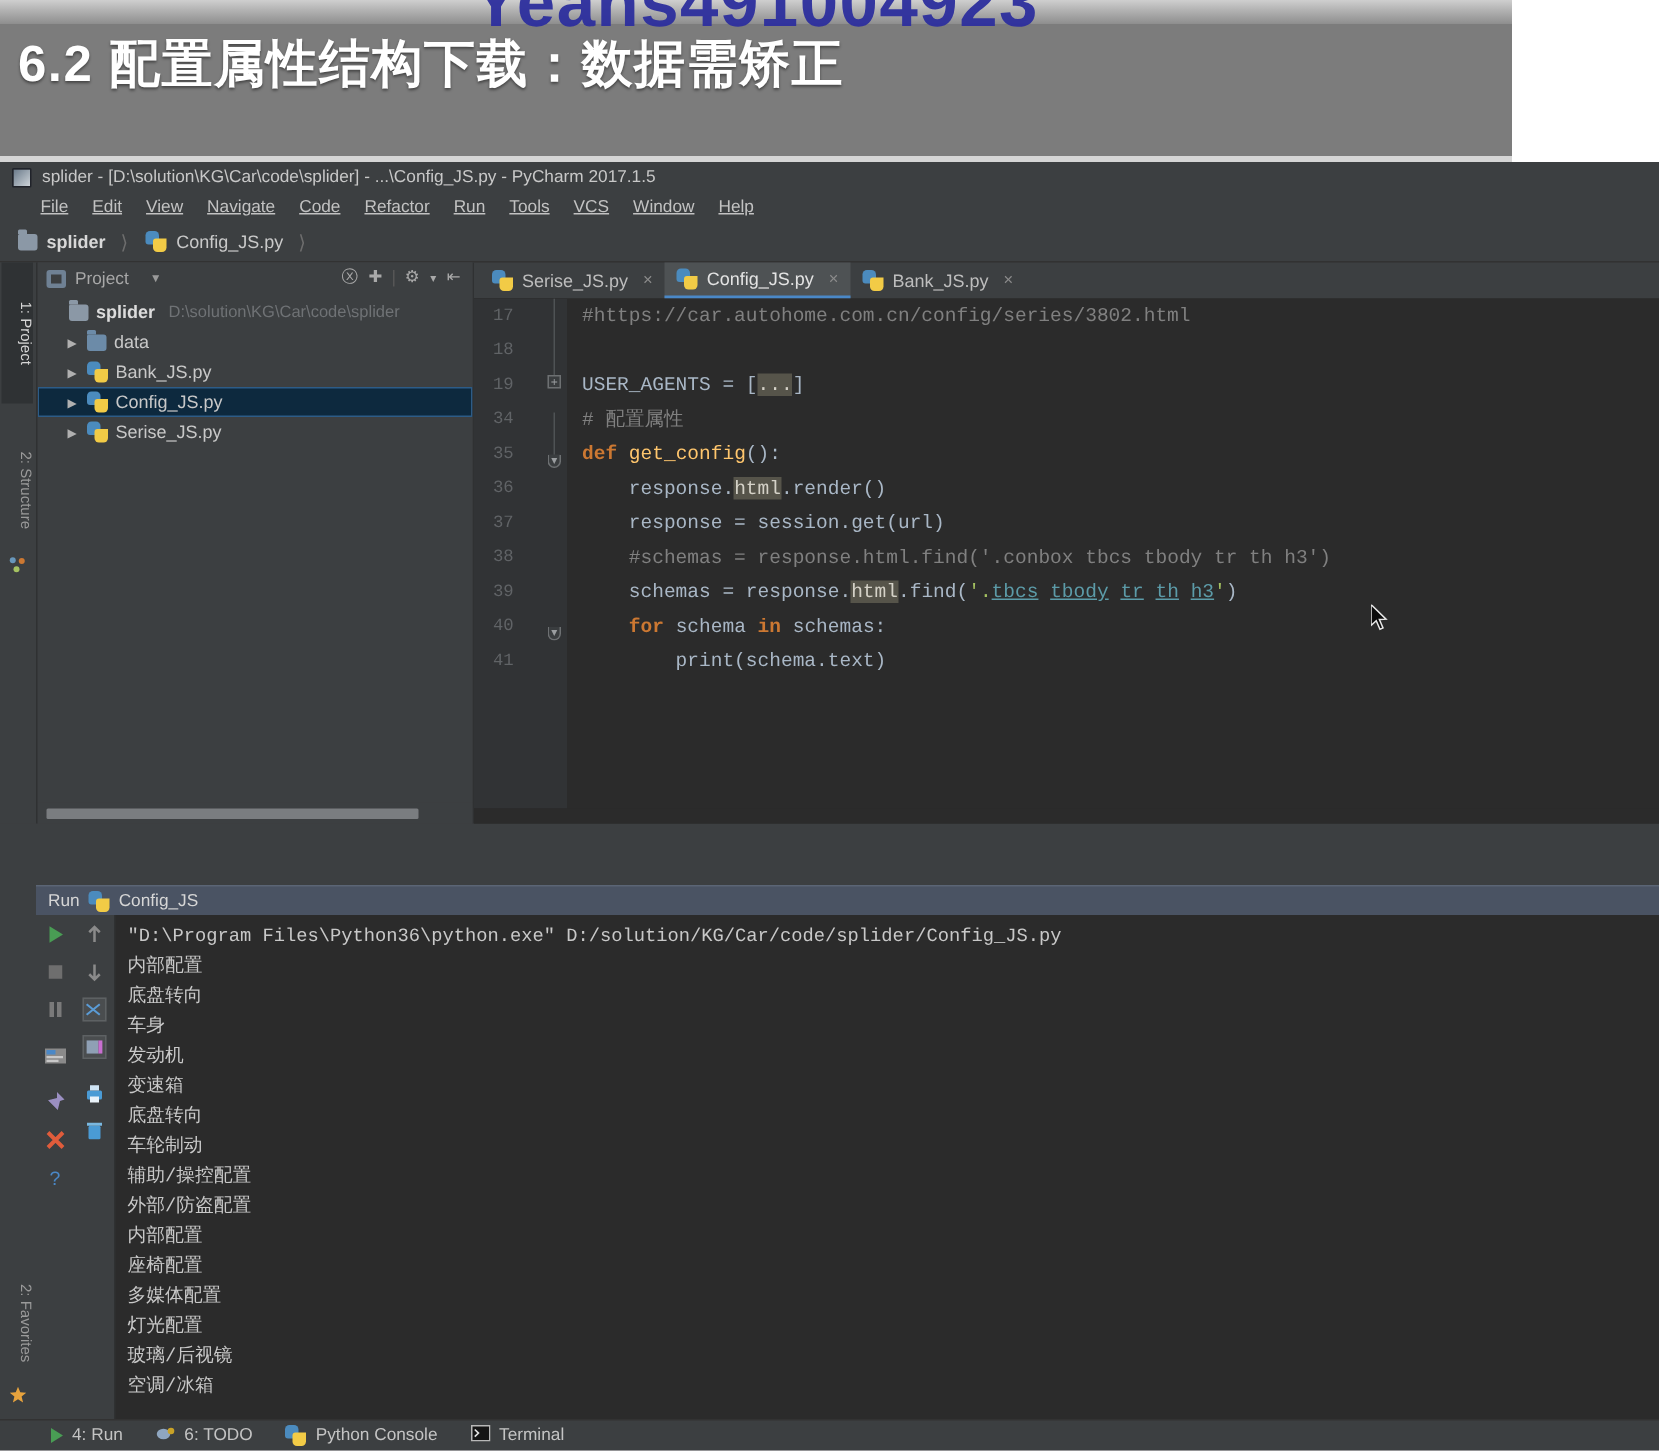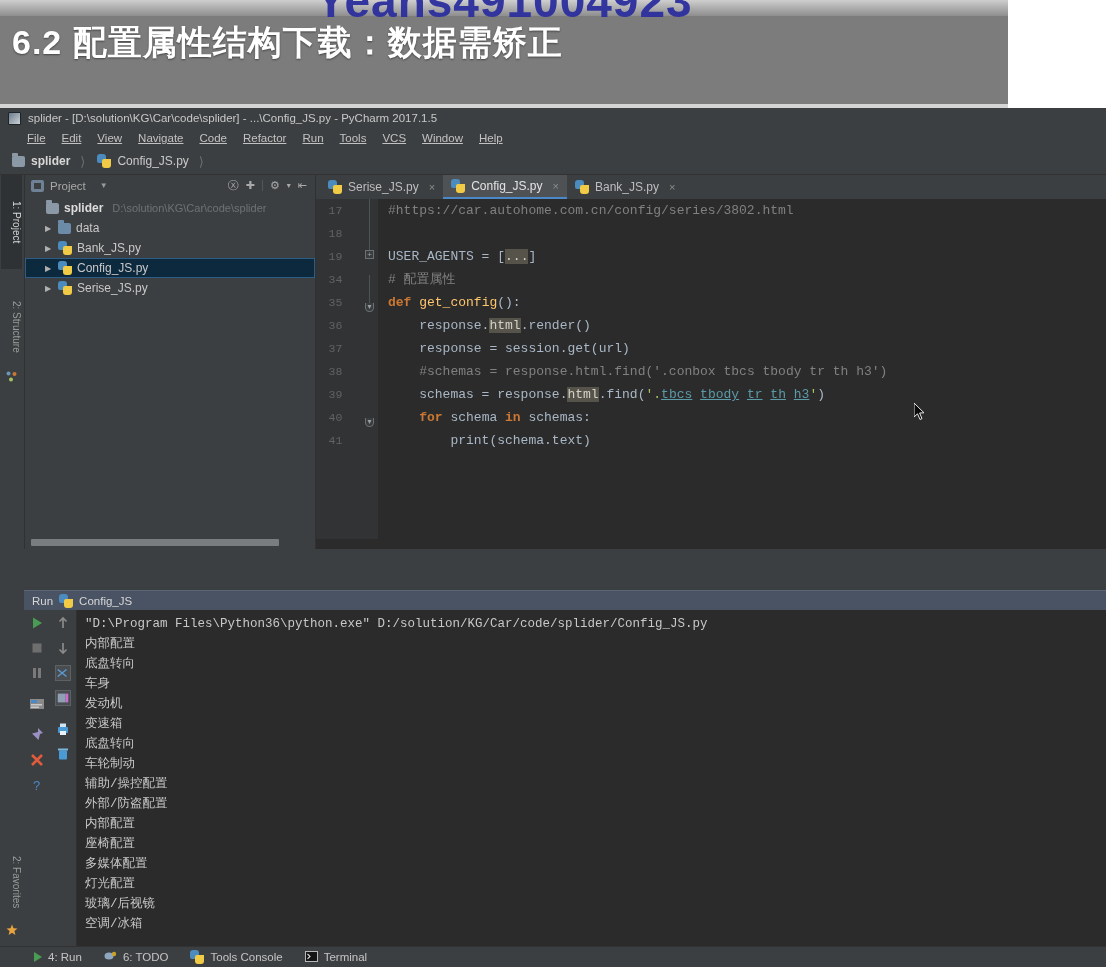--- a/index.html
+++ b/index.html
@@ -452,21 +452,21 @@
               <circle cx="10" cy="4" r="2.2" fill="#c9a227"></circle>
             </svg>
         </span>
         <span>6: TODO</span>
       </div>
       <div class="sb">
         <span class="ico ico-py">
             <i class="b1"></i>
             <i class="b2"></i>
           </span>
-        <span>Tools Console</span>
+        <span>Python Console</span>
       </div>
       <div class="sb">
         <span>
           <svg width="13" height="11" viewBox="0 0 13 11">
               <rect x="0.5" y="0.5" width="12" height="10" fill="#151515" stroke="#b8b8b8"></rect>
               <path d="M2.5 3 L5 5.4 L2.5 7.8" stroke="#e0e0e0" stroke-width="1.1" fill="none"></path>
             </svg>
         </span>
         <span>Terminal</span>
       </div>

